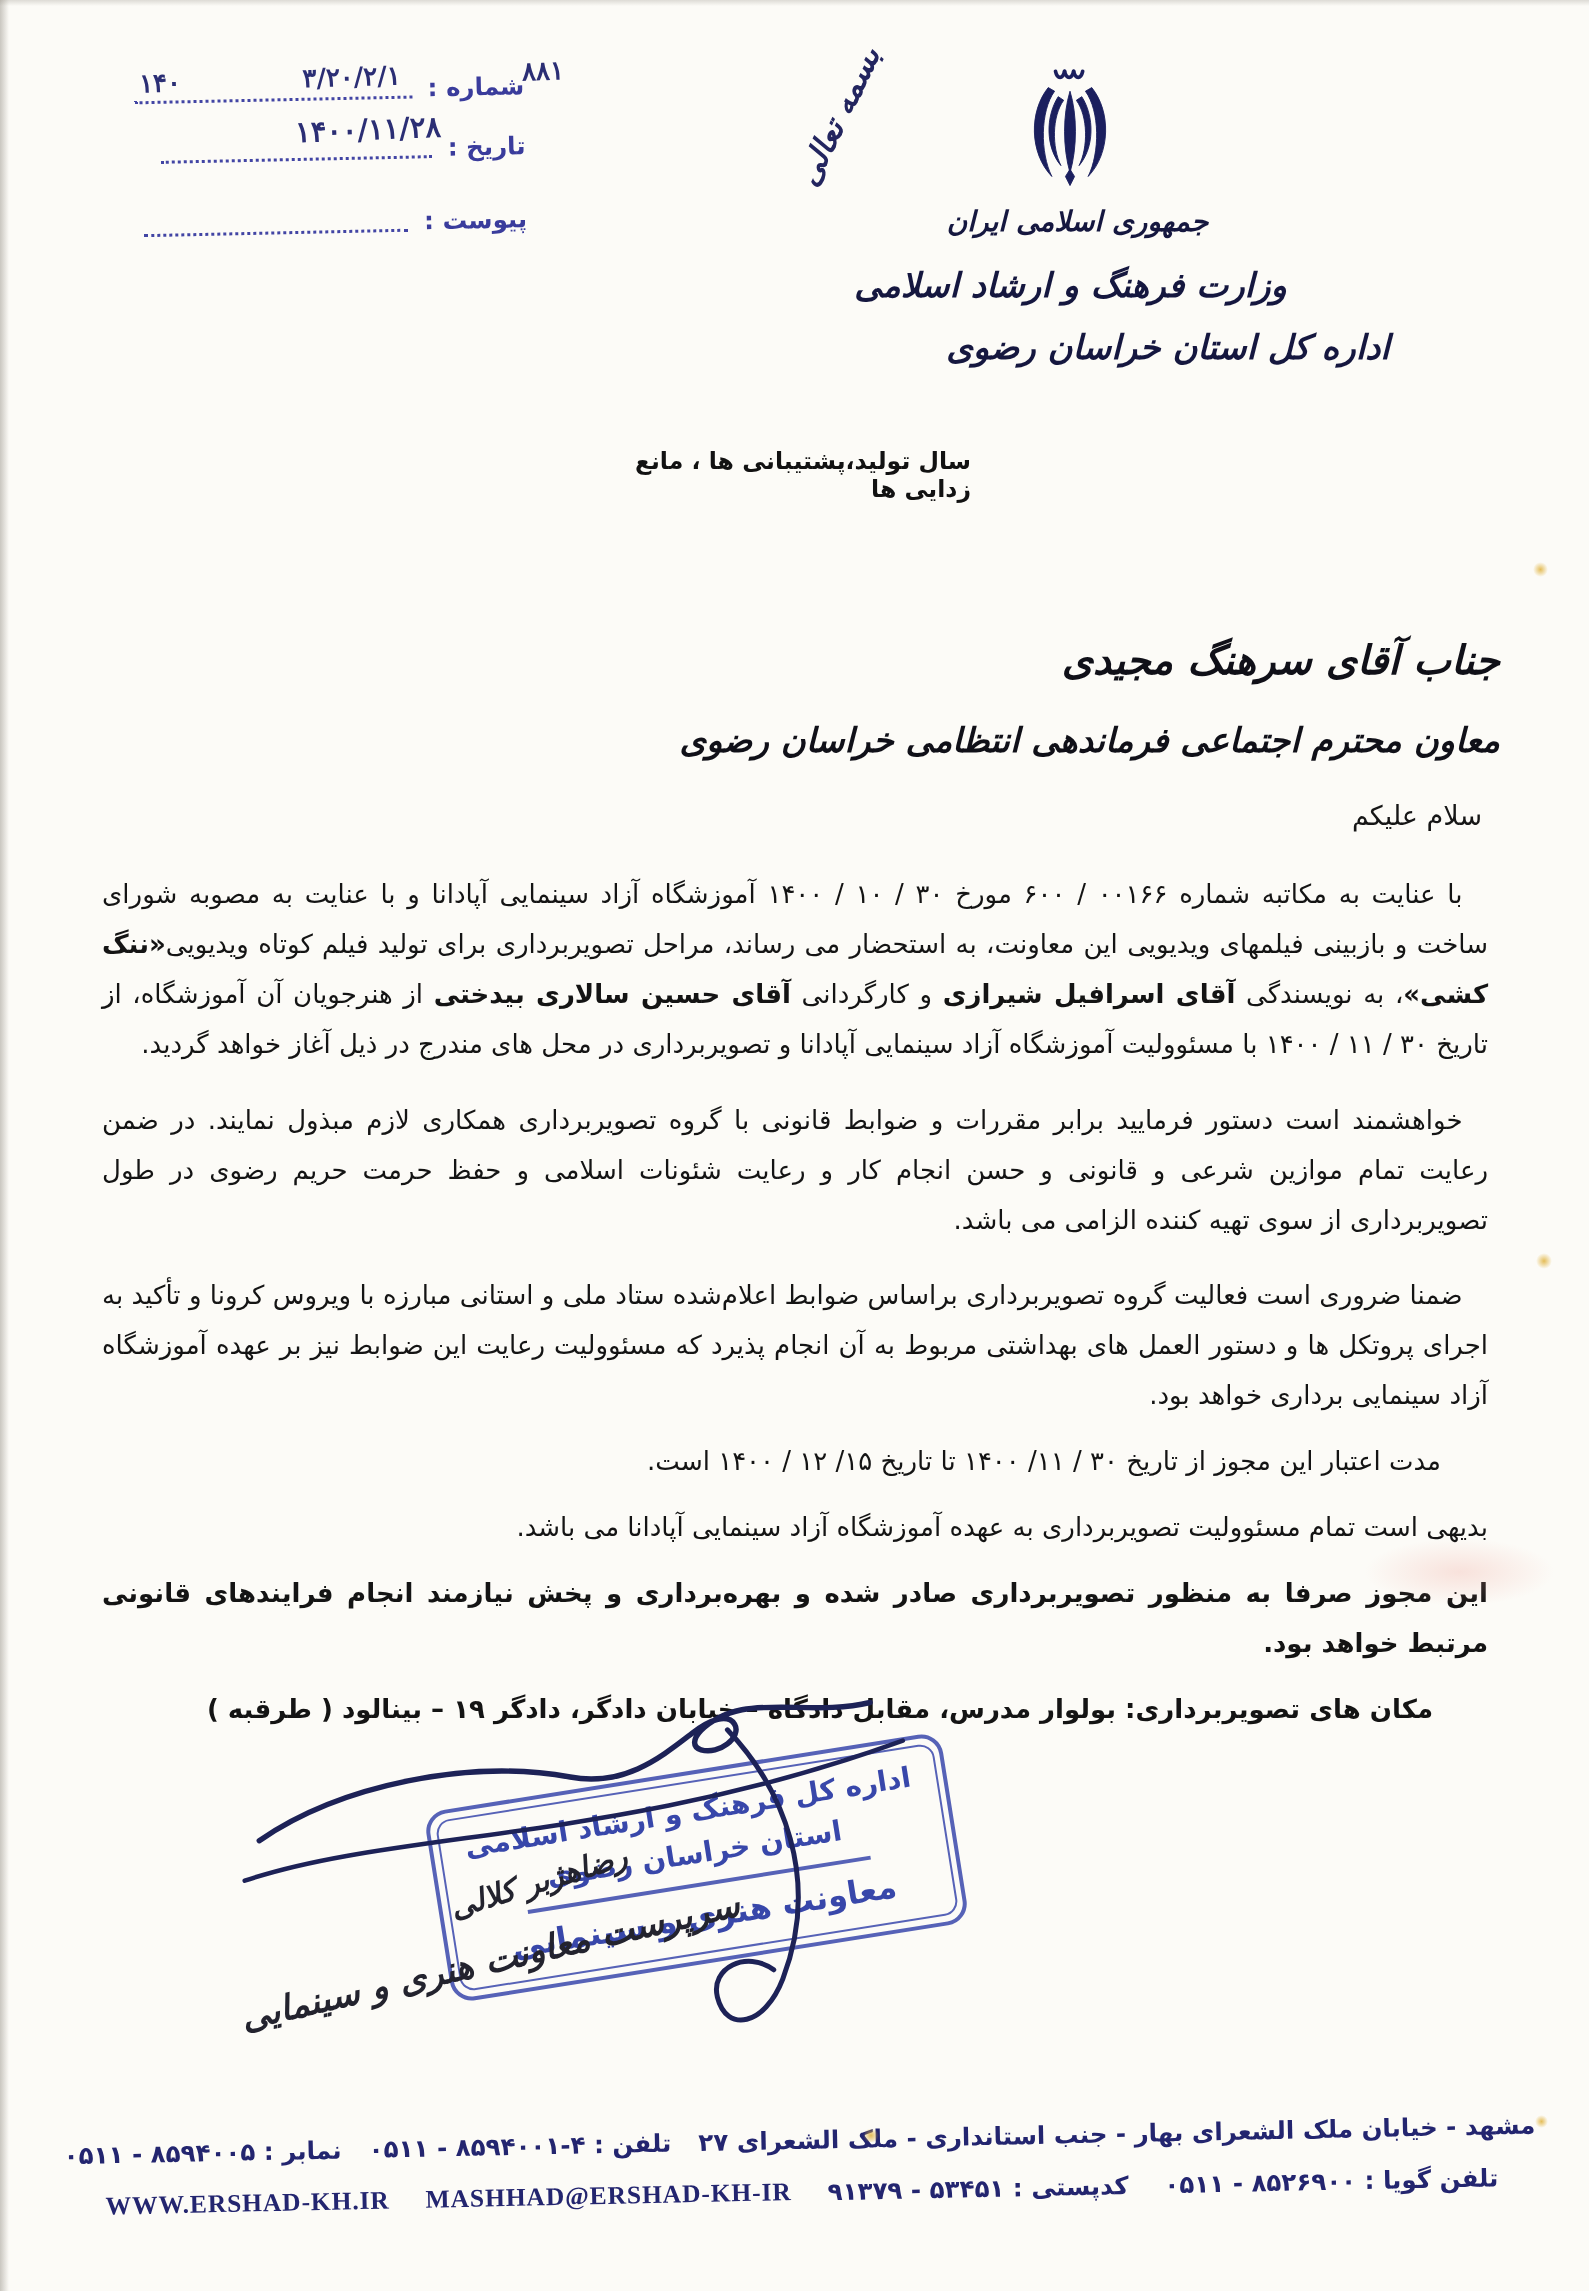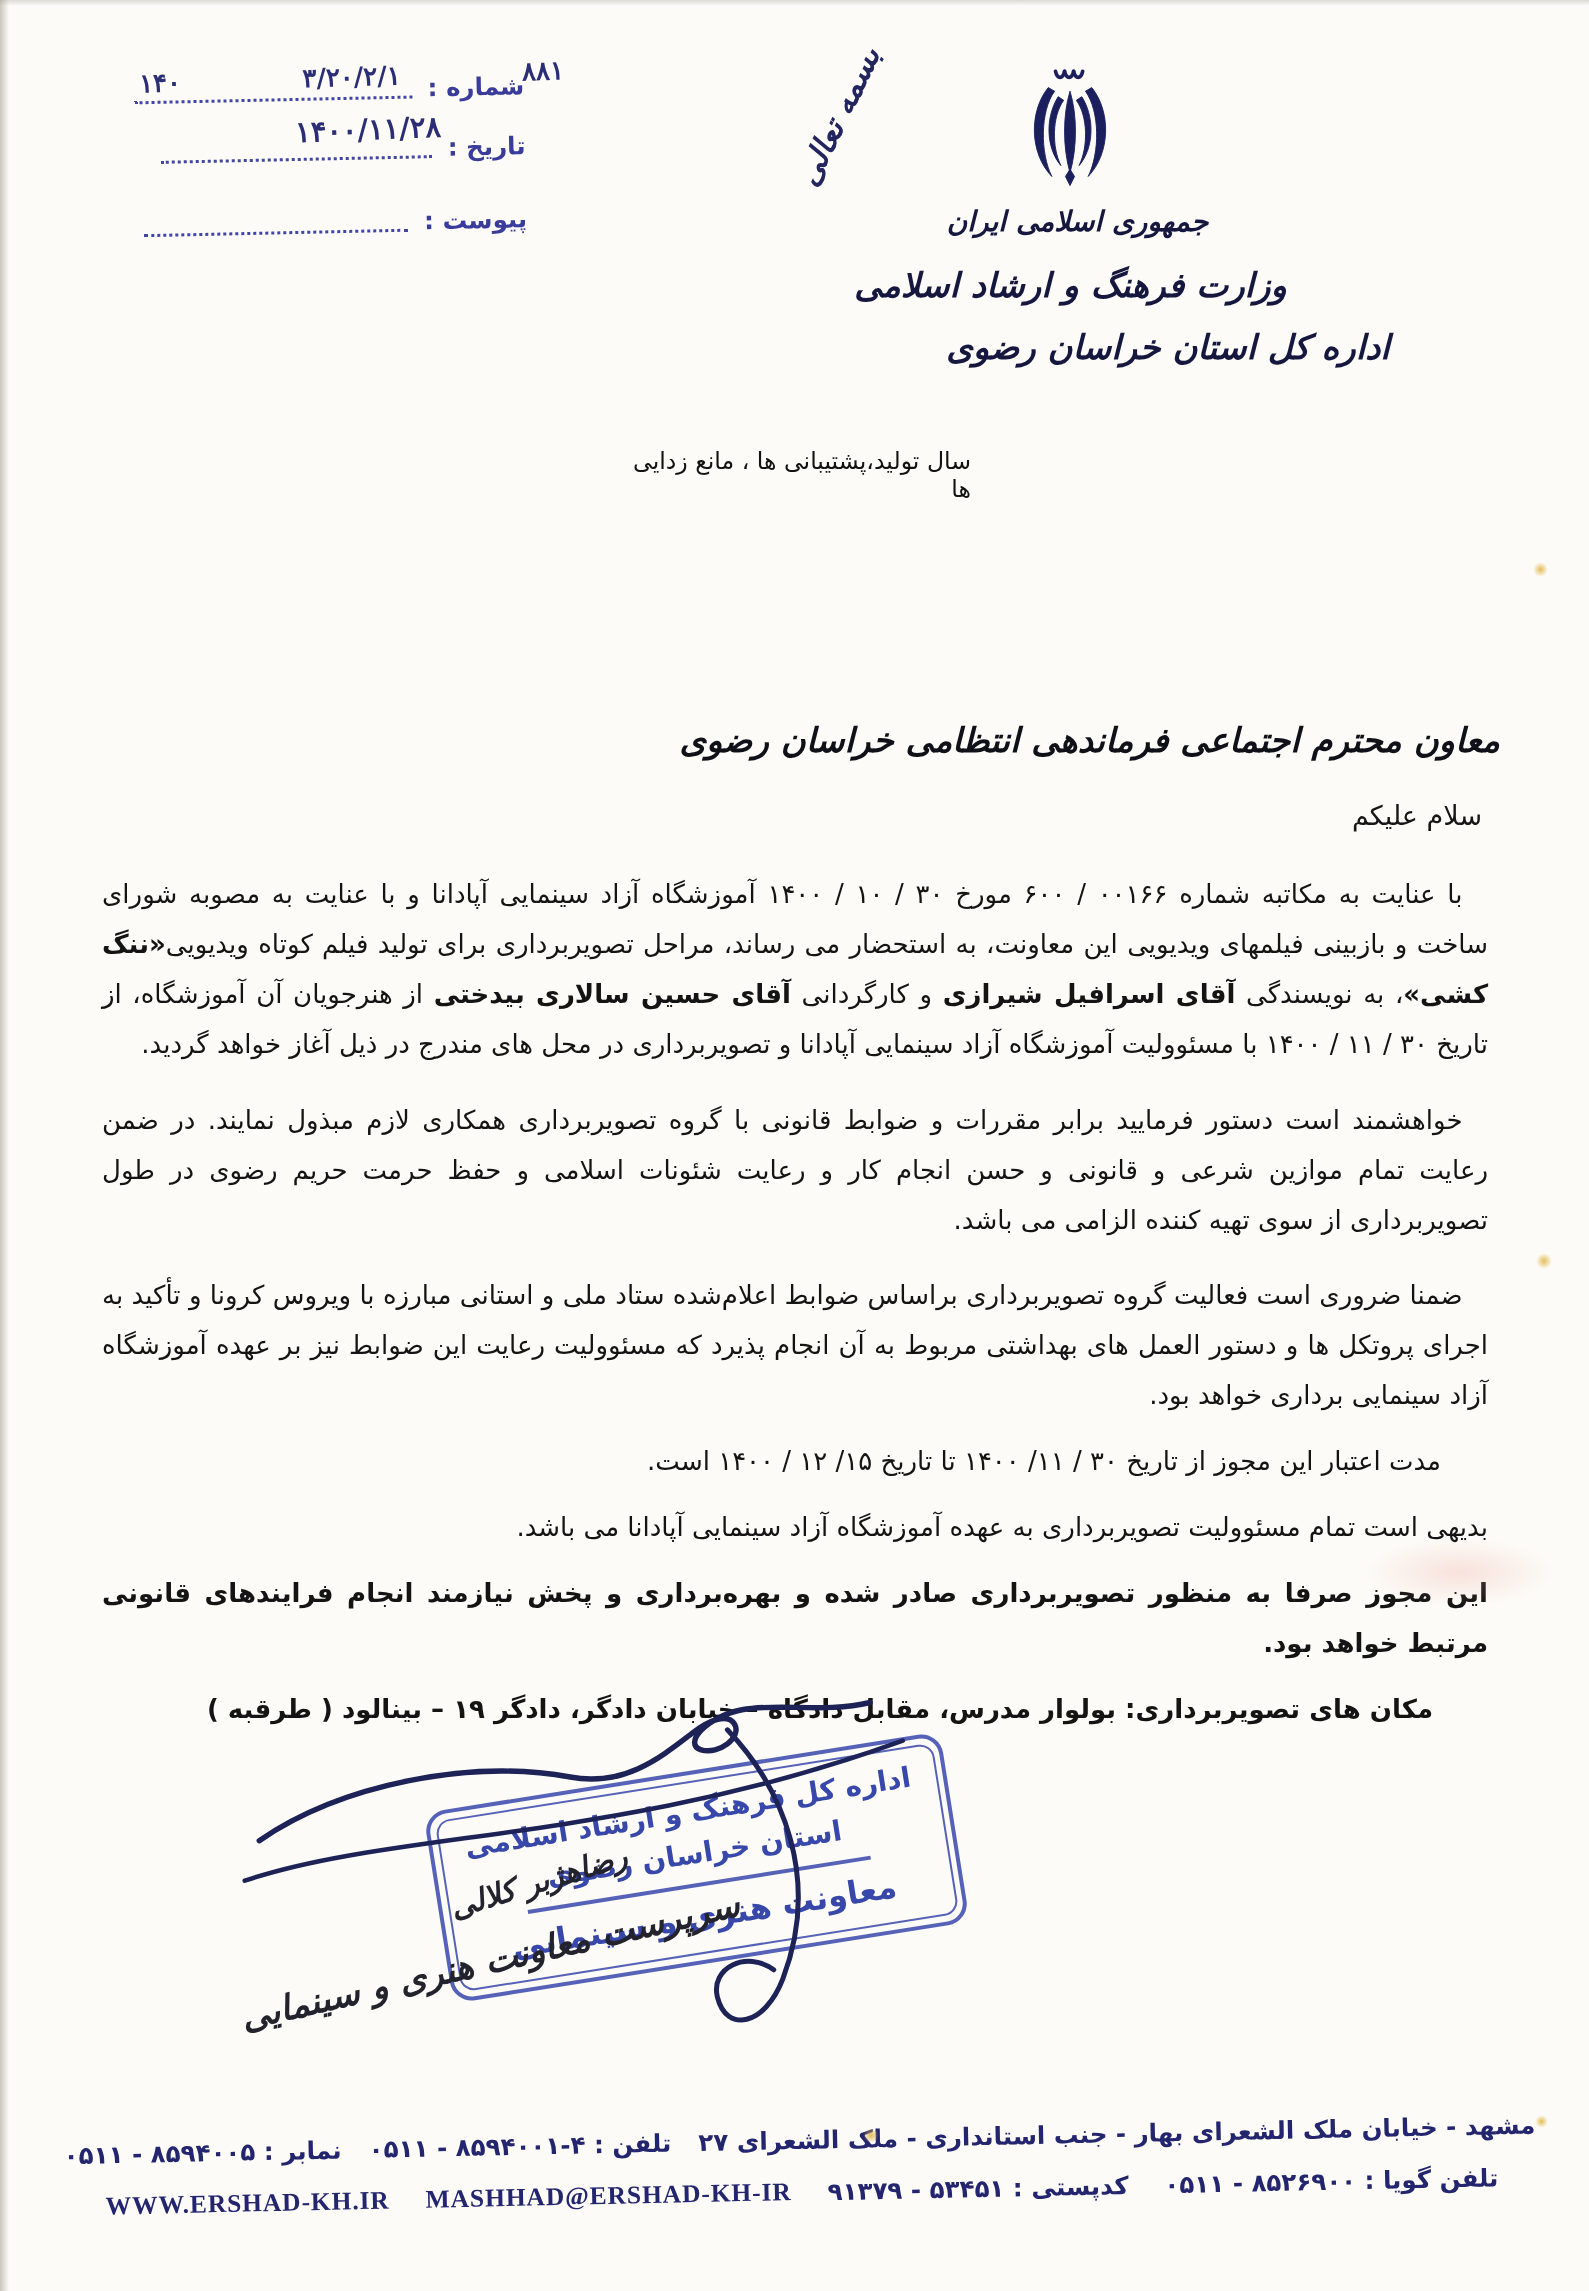--- a/index.html
+++ b/index.html
@@ -29,21 +29,21 @@
   .bismillah{position:absolute; left:747px; top:98px; width:182px; text-align:center;
     font-family:"DejaVu Serif", serif; font-style:italic; font-weight:bold;
     font-size:31px; color:#23255f; transform:rotate(-64deg);}
   .emblem{position:absolute; left:998px; top:64px; width:144px; height:127px;}
   .org{position:absolute; text-align:center; font-family:"DejaVu Serif", serif;
     font-style:italic; font-weight:600; color:#15173f;}
   .org1{left:873px; top:205px; width:409px; font-size:28px;text-align:center;}
   .org2{left:816px; top:265px; width:509px; font-size:34px;}
   .org3{left:909px; top:327px; width:518px; font-size:34px;}
   .slogan{position:absolute; left:607px; top:447px; width:364px; font-size:23.6px;
-    font-weight:normal; color:#121212; direction:rtl; text-align:right;}
+    font-weight:bold; color:#121212; direction:rtl; text-align:right;}
 
   
   .rcpt{position:absolute; direction:rtl; white-space:nowrap;
     font-family:"DejaVu Serif", serif; font-style:italic; font-weight:bold; color:#101018;}
   .rcpt1{right:89px; top:636px; font-size:40px;}
   .rcpt2{right:89px; top:720px; font-size:34px;}
   .salam{position:absolute; right:107px; top:800px; font-size:27px; direction:rtl;
     color:#161616;}
 
   
@@ -135,20 +135,21 @@
       <path d="M84 26 C105 52 105 98 80 124 C93 98 93 52 77 30 Z" stroke-width="1"></path>
     </g>
   </svg>
 
   <div class="org org1">جمهوری اسلامی ایران</div>
   <div class="org org2">وزارت فرهنگ و ارشاد اسلامی</div>
   <div class="org org3">اداره کل استان خراسان رضوی</div>
 
   <div class="slogan">سال تولید،پشتیبانی ها ، مانع زدایی ها</div>
 
+  <div class="rcpt rcpt1">جناب آقای سرهنگ مجیدی</div>
   <div class="rcpt rcpt2">معاون محترم اجتماعی فرماندهی انتظامی خراسان رضوی</div>
   <div class="salam">سلام علیکم</div>
 
   <div class="body-text">
     <p class="p-indent"><span>با عنایت به مکاتبه شماره ۰۰۱۶۶ / ۶۰۰ مورخ ۳۰ / ۱۰ / ۱۴۰۰ آموزشگاه آزاد سینمایی آپادانا و با عنایت به مصوبه شورای ساخت و بازبینی فیلمهای ویدیویی این معاونت، به استحضار می رساند، مراحل تصویربرداری برای تولید فیلم کوتاه ویدیویی</span><span style="font-weight: bold;">«ننگ کشی»</span><span>، به نویسندگی </span><span style="font-weight: bold;">آقای اسرافیل شیرازی</span><span> و کارگردانی </span><span style="font-weight: bold;">آقای حسین سالاری بیدختی</span><span> از هنرجویان آن آموزشگاه، از تاریخ ۳۰ / ۱۱ / ۱۴۰۰ با مسئوولیت آموزشگاه آزاد سینمایی آپادانا  و تصویربرداری در محل های مندرج در ذیل آغاز خواهد گردید.</span></p>
     <p class="p-indent mt">خواهشمند است دستور فرمایید برابر مقررات و ضوابط قانونی با گروه تصویربرداری همکاری لازم مبذول نمایند. در ضمن رعایت تمام موازین شرعی و قانونی و حسن انجام کار و رعایت شئونات اسلامی و حفظ حرمت حریم رضوی در طول تصویربرداری از سوی تهیه کننده الزامی می باشد.</p>
     <p class="p-indent mt">ضمنا ضروری است فعالیت گروه تصویربرداری براساس ضوابط اعلام‌شده ستاد ملی و استانی مبارزه با ویروس کرونا و تأکید به اجرای پروتکل ها و دستور العمل های بهداشتی مربوط به آن انجام پذیرد که مسئوولیت رعایت این ضوابط نیز بر عهده آموزشگاه آزاد سینمایی برداری  خواهد بود.</p>
     <p class="ind-md mt-sm">مدت اعتبار این مجوز از تاریخ ۳۰ / ۱۱/ ۱۴۰۰ تا تاریخ ۱۵/ ۱۲ / ۱۴۰۰ است.</p>
     <p>بدیهی است تمام مسئوولیت تصویربرداری به عهده آموزشگاه آزاد سینمایی آپادانا  می باشد.</p>
     <p class="p-bold">این مجوز صرفا به منظور تصویربرداری صادر شده و بهره‌برداری و پخش نیازمند انجام فرایندهای قانونی مرتبط خواهد بود.</p>

